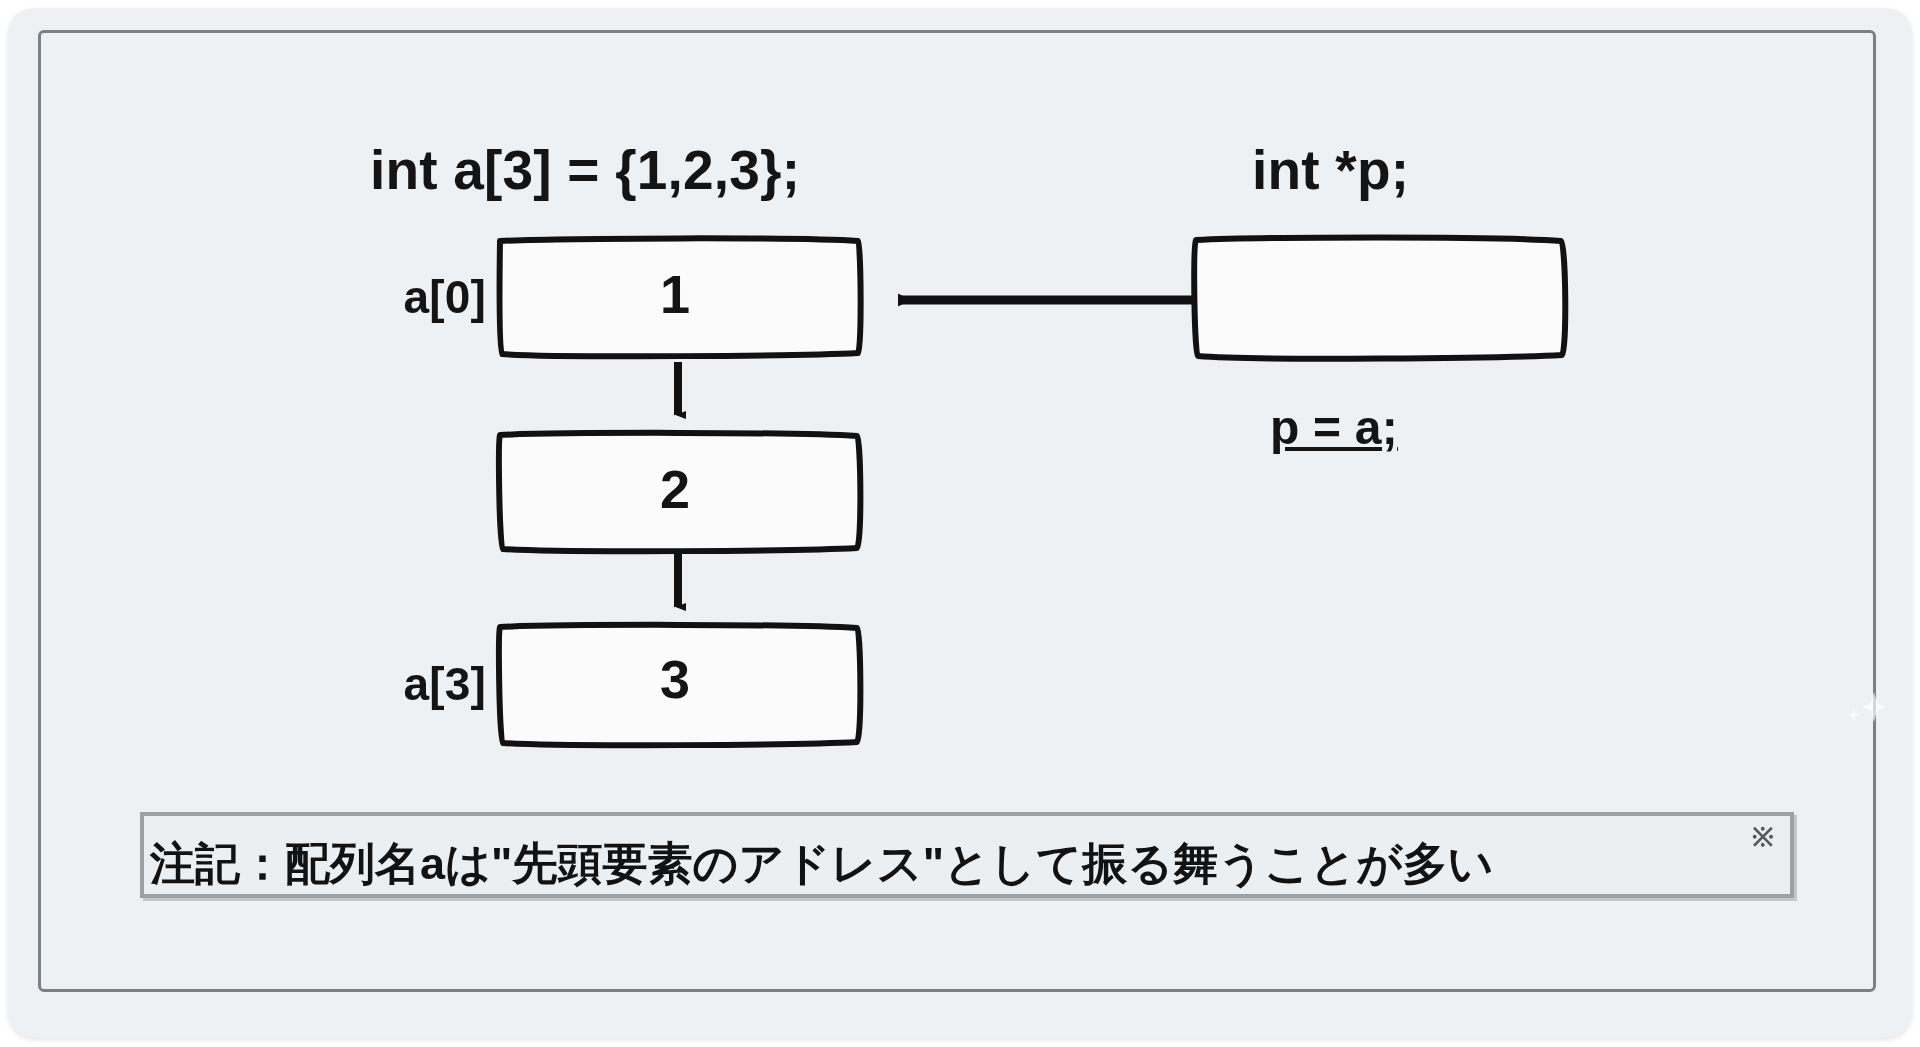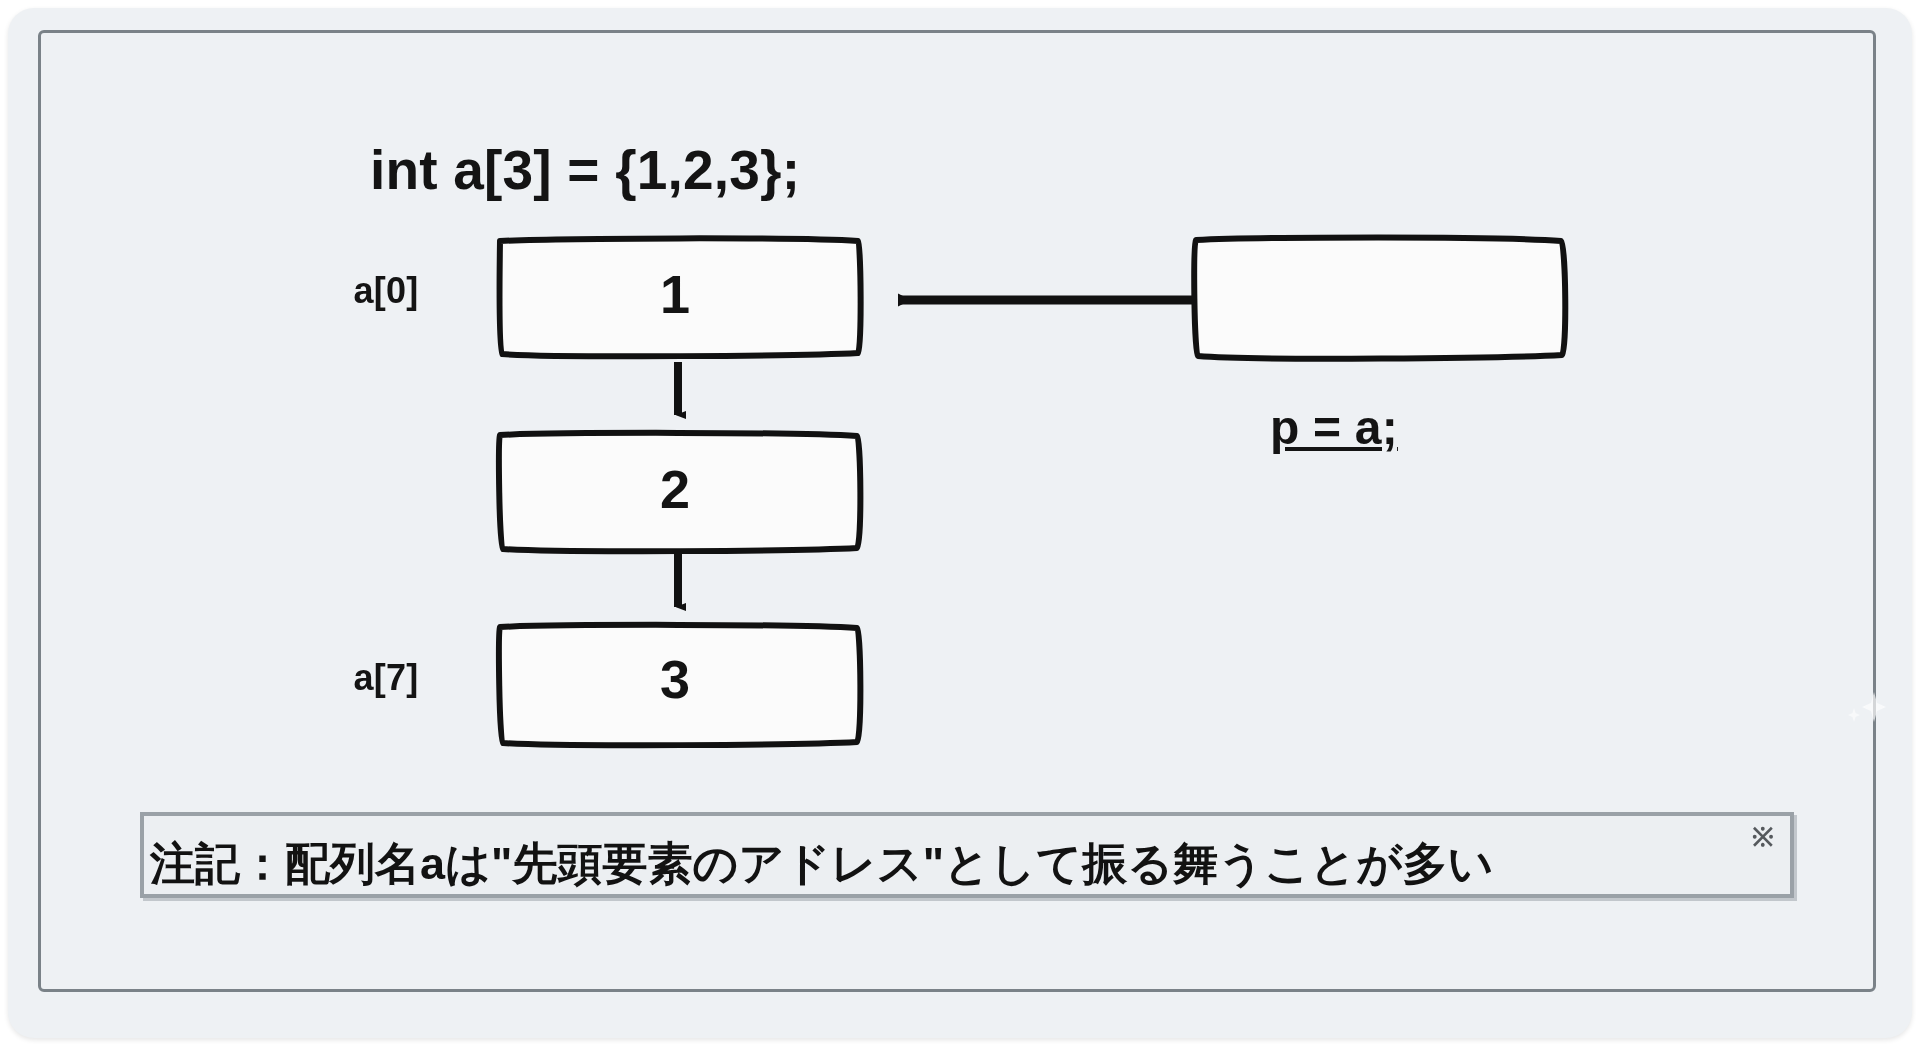--- a/index.html
+++ b/index.html
@@ -75,24 +75,24 @@
     font-size: 55px;
   }
   .ptr-assign {
     left: 1270px;
     top: 400px;
     font-size: 48px;
     text-decoration: underline;
   }
 
   .idx {
-    font-size: 36px;
-    left: 306px;
+    font-size: 46px;
+    left: 326px;
     width: 160px;
-    text-align: center;
+    text-align: right;
   }
   .idx0 { top: 270px; }
   .idx1 { top: 465px; }
   .idx2 { top: 657px; }
 
   .cell-val {
     font-size: 54px;
     width: 362px;
     text-align: center;
     left: 494px;
@@ -184,24 +184,25 @@
     <g>
       <line x1="678" y1="362" x2="678" y2="415" stroke="#111111" stroke-width="8" marker-end="url(#arrowDown)"></line>
     </g>
 
     <g>
       <line x1="678" y1="553" x2="678" y2="607" stroke="#111111" stroke-width="8" marker-end="url(#arrowDown)"></line>
     </g>
   </svg>
 
   <div class="txt decl-array">int a[3] = {1,2,3};</div>
+  <div class="txt decl-ptr">int *p;</div>
   <div class="txt ptr-assign">p = a;</div>
 
   <div class="txt idx idx0">a[0]</div>
-  <div class="txt idx idx2">a[7]</div>
+  <div class="txt idx idx2">a[3]</div>
 
   <div class="txt cell-val cell-val0">1</div>
   <div class="txt cell-val cell-val1">2</div>
   <div class="txt cell-val cell-val2">3</div>
 
   <div class="note-box"></div>
   <div class="note-text">注記：配列名aは"先頭要素のアドレス"として振る舞うことが多い</div>
   <div class="note-sup">※</div>
 
   <svg class="corner-mark" viewBox="0 0 42 34">

